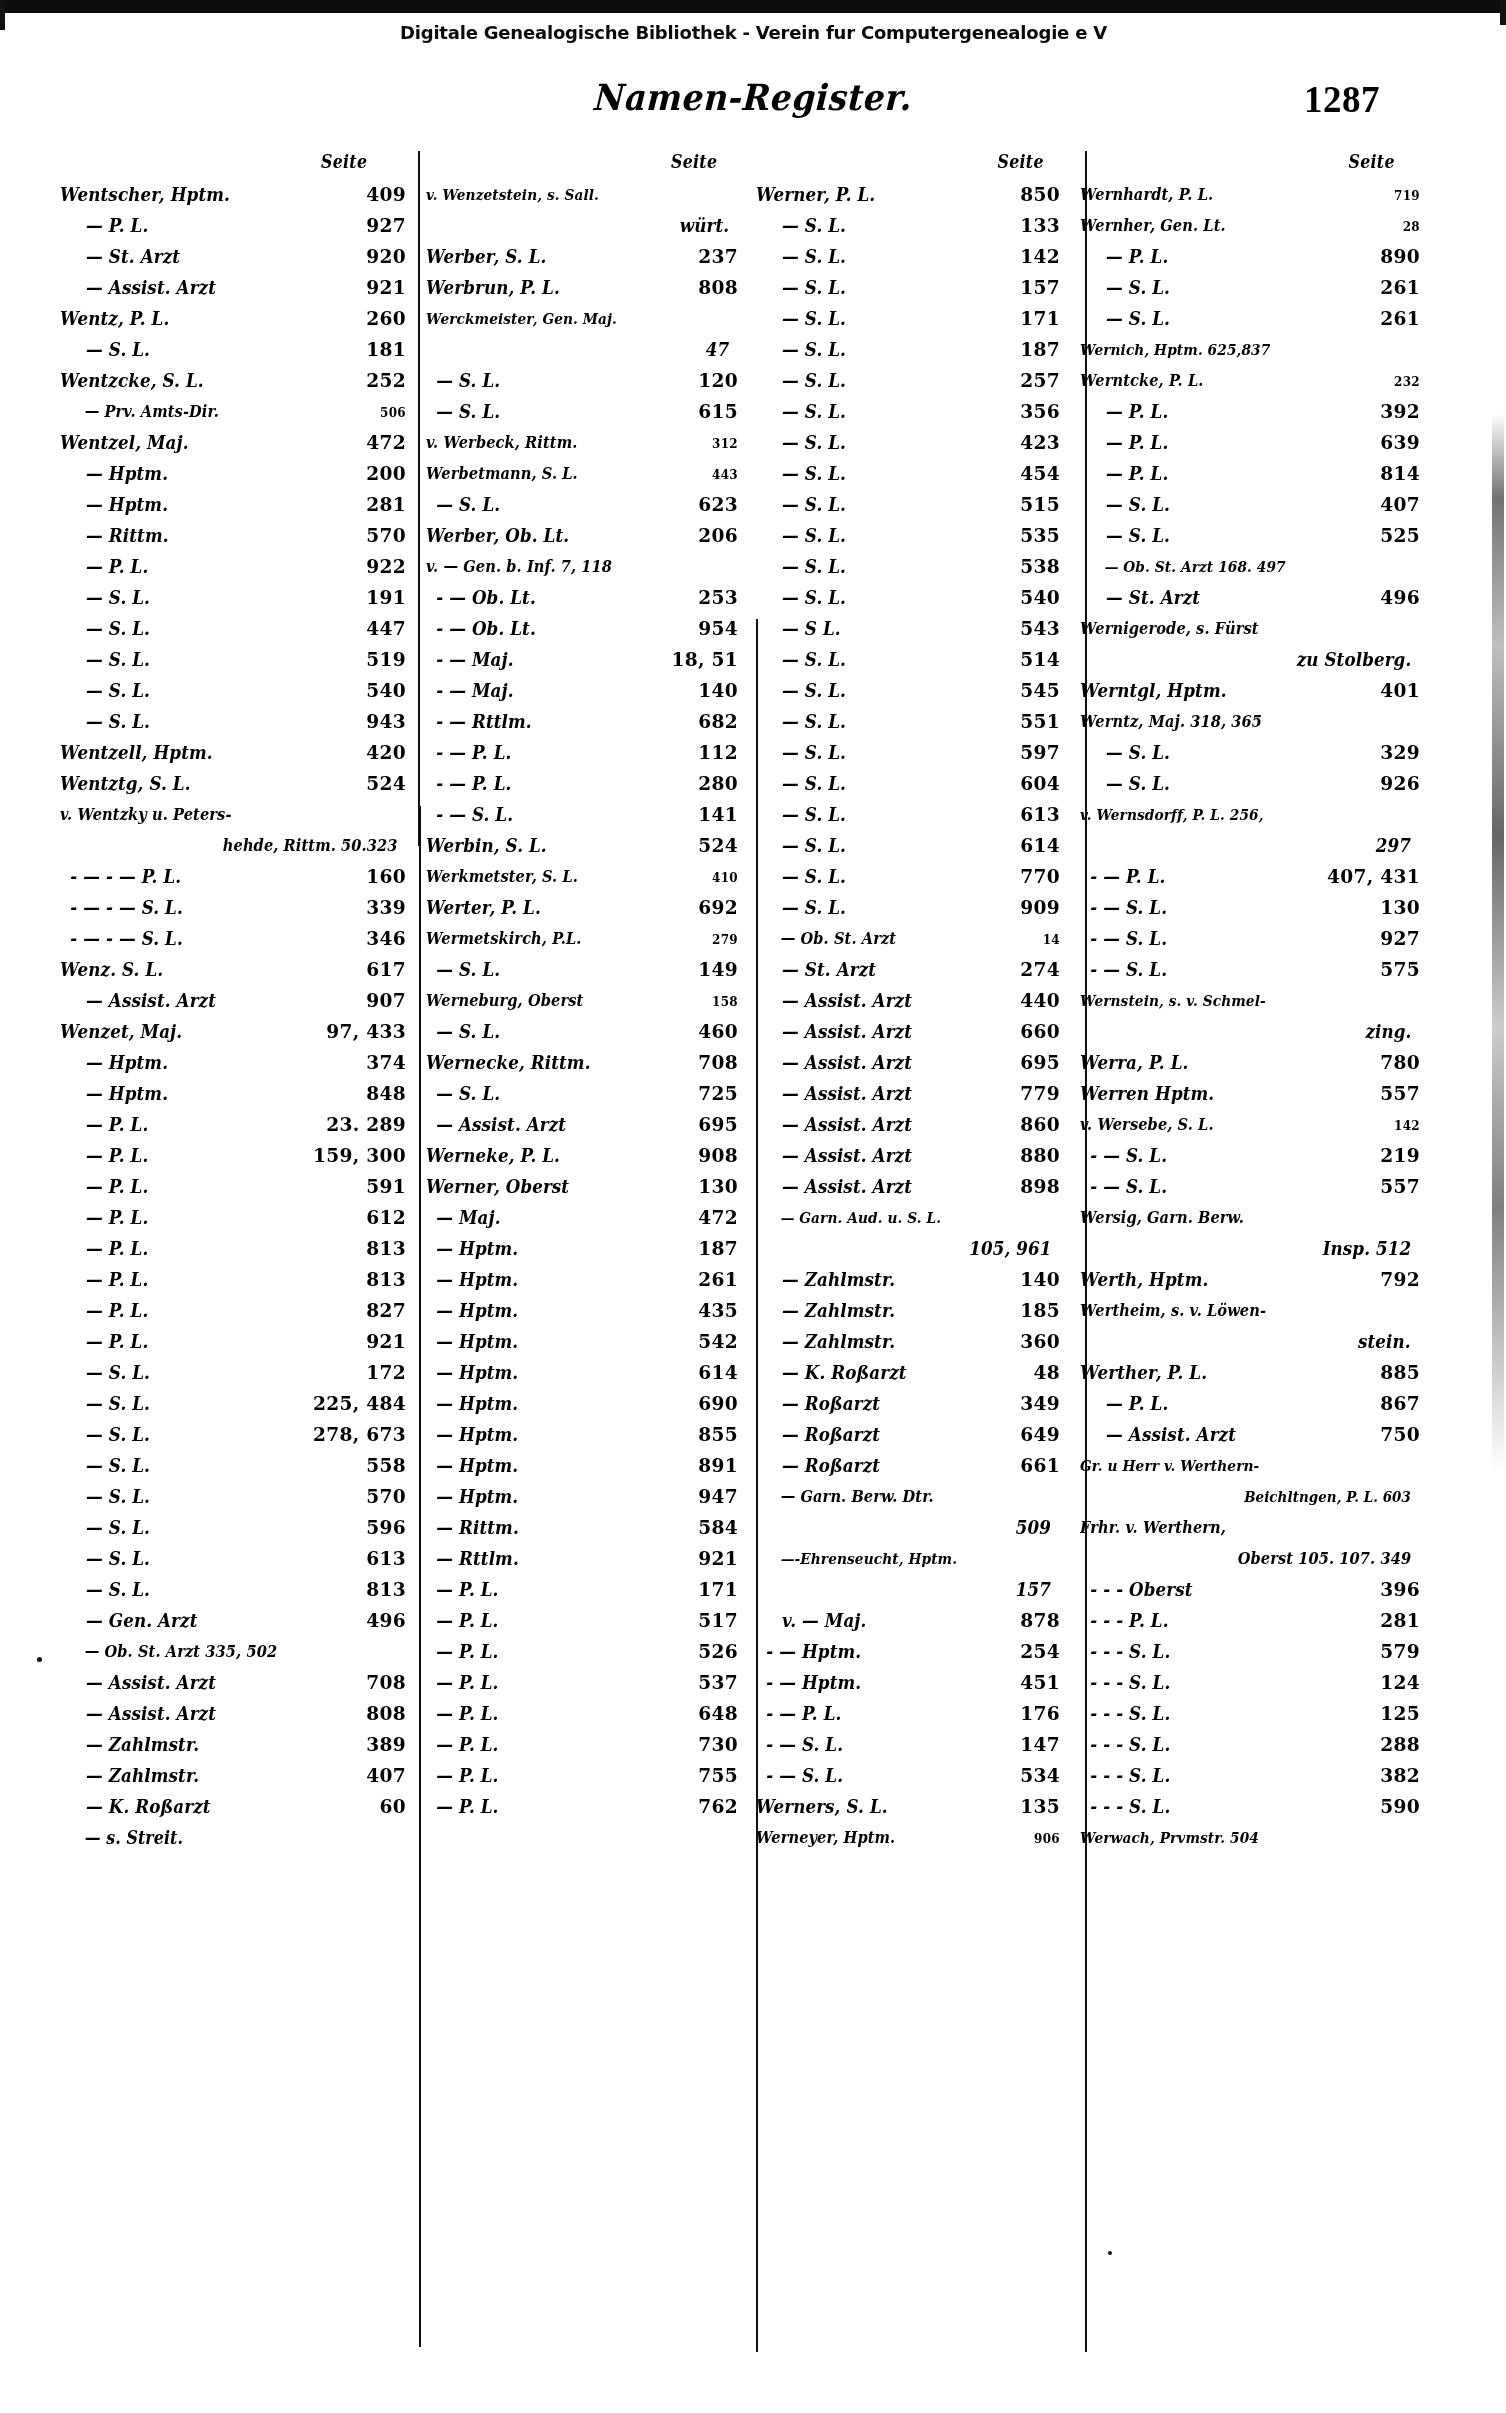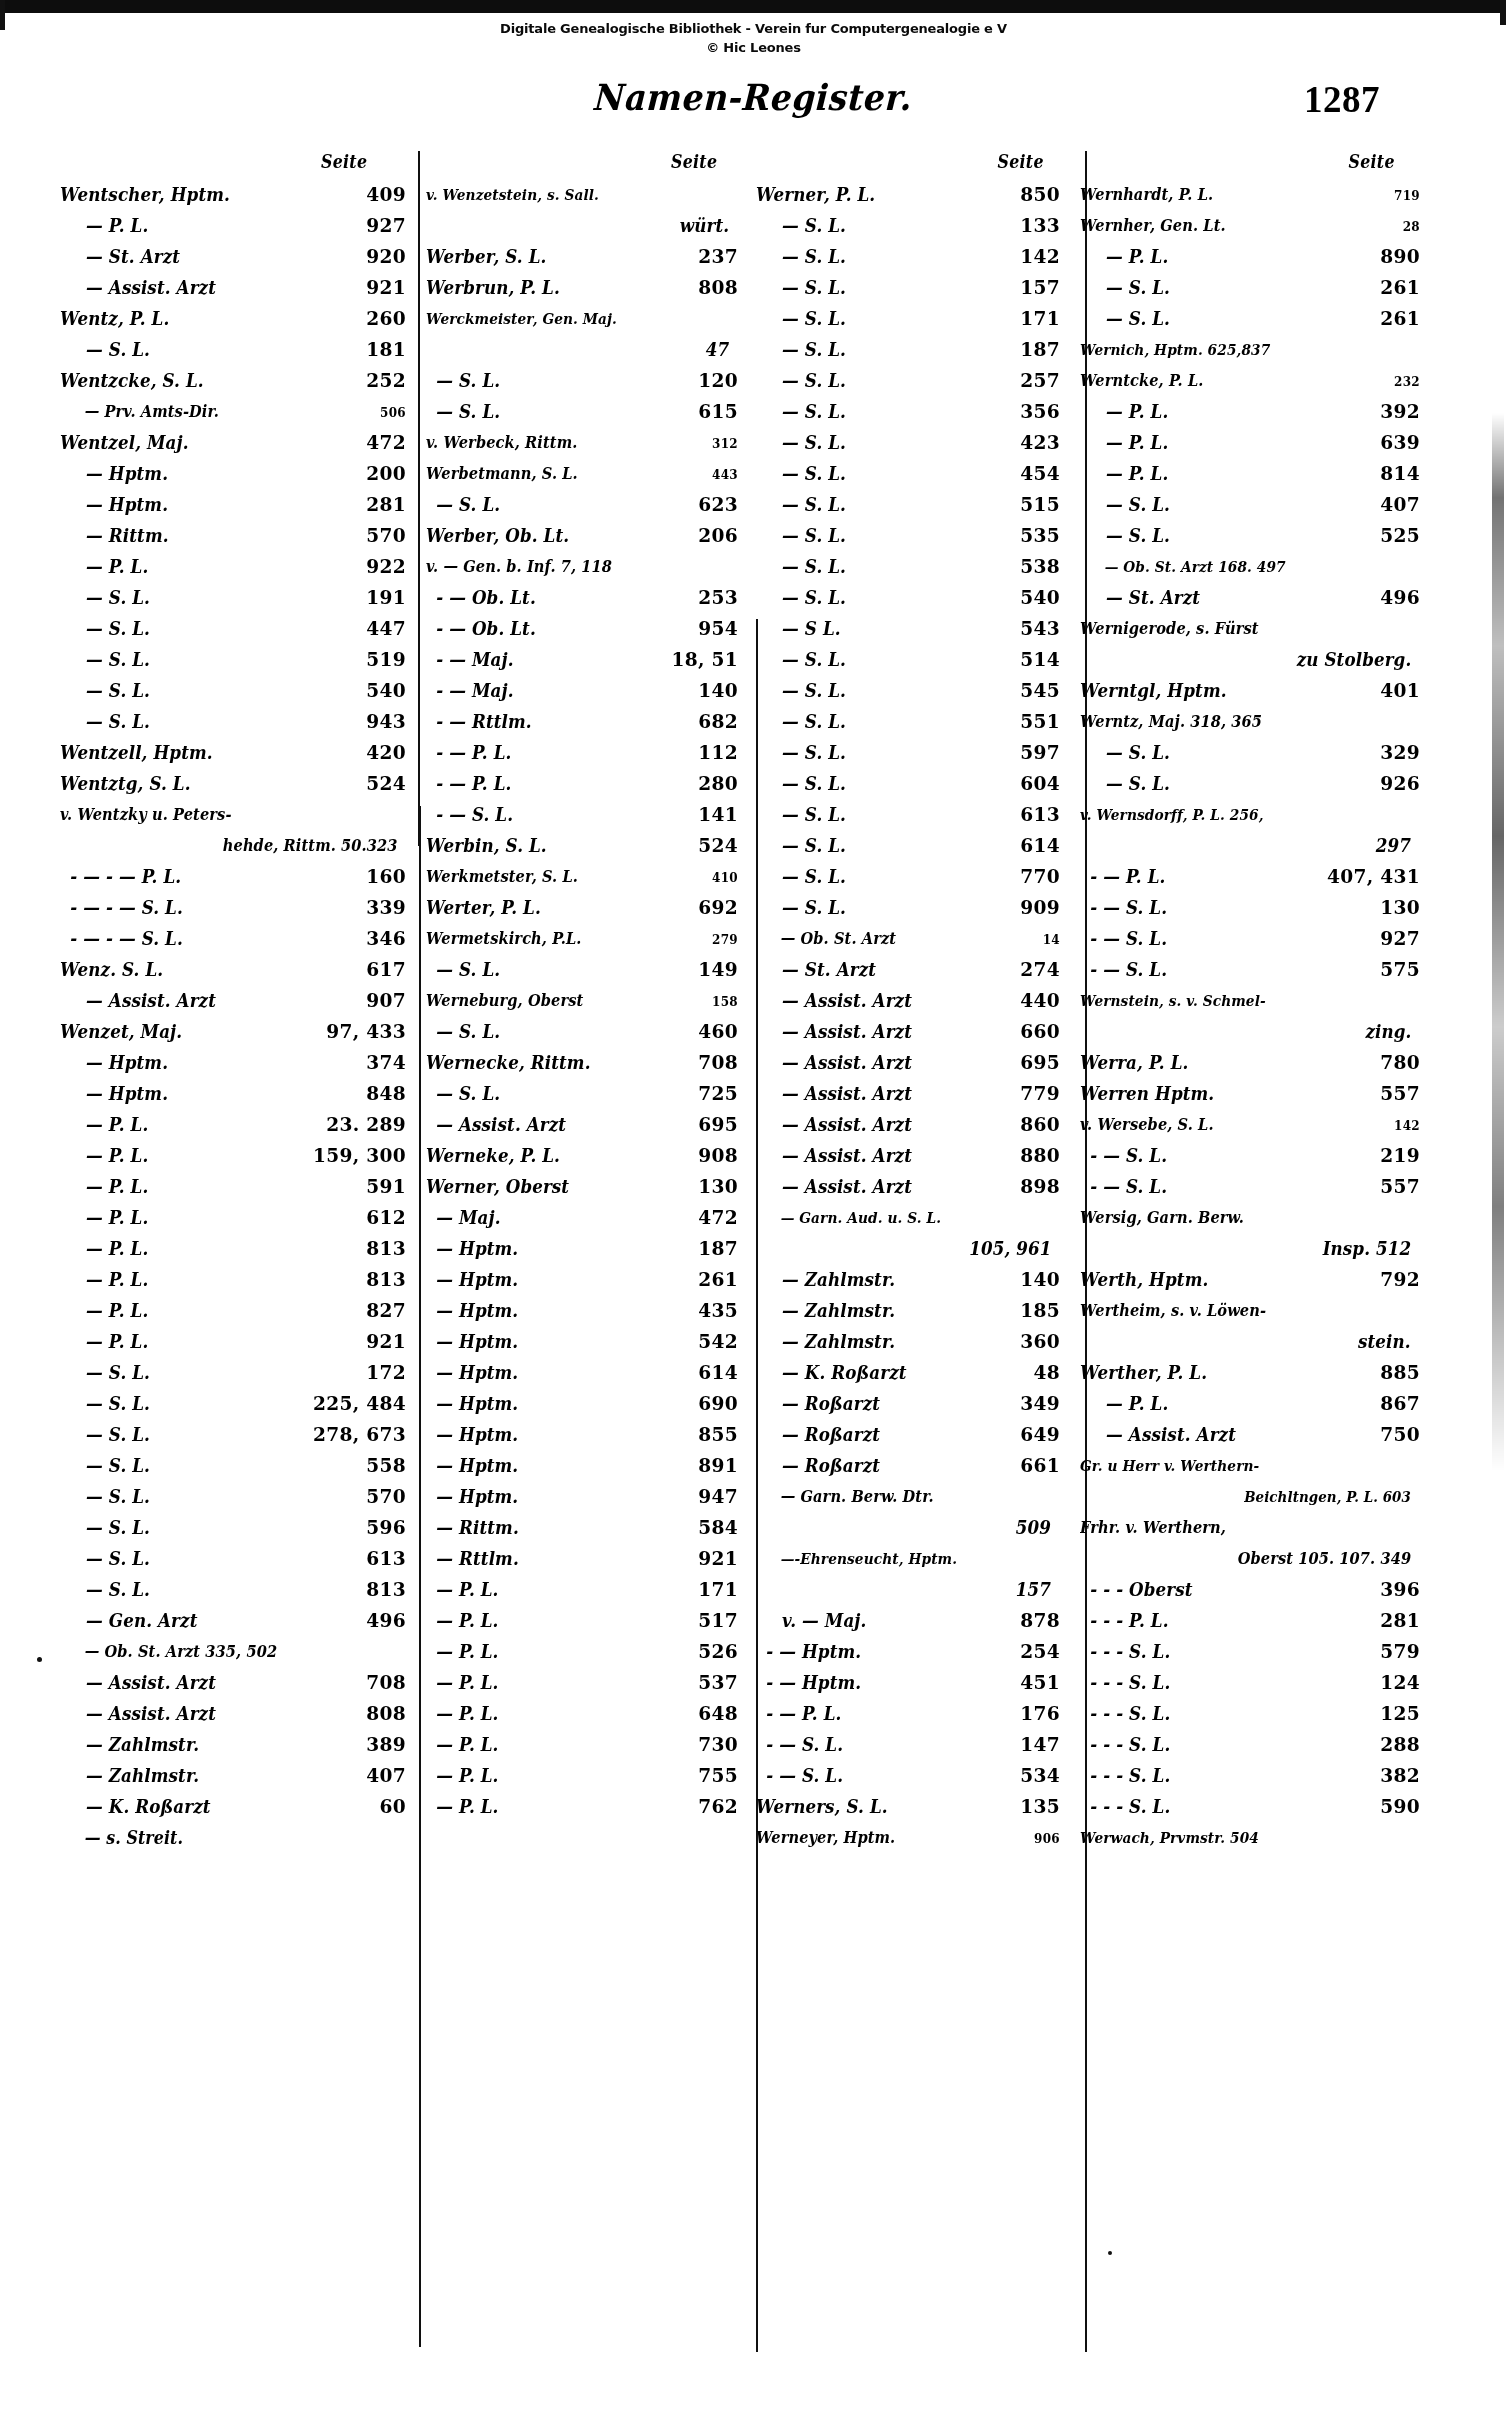--- a/index.html
+++ b/index.html
@@ -61,21 +61,21 @@
 
   
   .watermark {
     position: absolute;
     left: 0;
     top: 20px;
     width: 1507px;
     text-align: center;
     font-family: "DejaVu Sans", sans-serif;
     font-weight: bold;
-    font-size: 13px;
+    font-size: 18px;
     letter-spacing: -0.2px;
     line-height: 1.45;
     color: #0a0a0a;
   }
 
   
   .runhead {
     position: absolute;
     left: 0;
     top: 76px;
@@ -203,21 +203,20 @@
 
   <div class="scan-edge-top"></div>
   <div class="scan-edge-left"></div>
   <div class="scan-edge-right"></div>
   <div class="scan-smudge"></div>
   <div class="stray-dot" style="left:37px; top:1657px; width:5px; height:5px;"></div>
   <div class="stray-dot" style="left:1108px; top:2251px; width:4px; height:4px;"></div>
 
   <div class="watermark">
     <div>Digitale Genealogische Bibliothek - Verein fur Computergenealogie e V</div>
-    <div>© Hic Leones</div>
   </div>
 
   <div class="runhead">
     <div class="runhead-title">Namen‐Register.</div>
     <div class="runhead-pageno">1287</div>
   </div>
 
   <div class="columns">
 
     <div class="vrule r1"></div>

